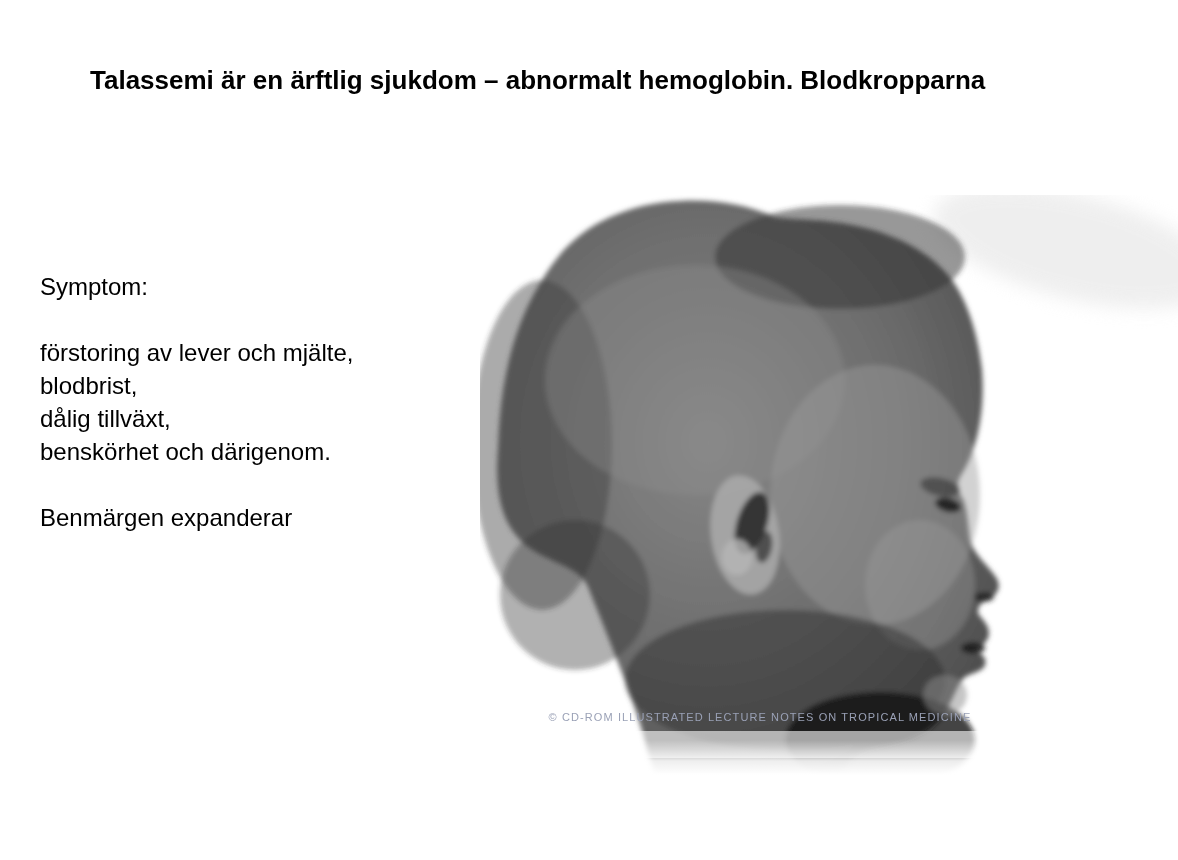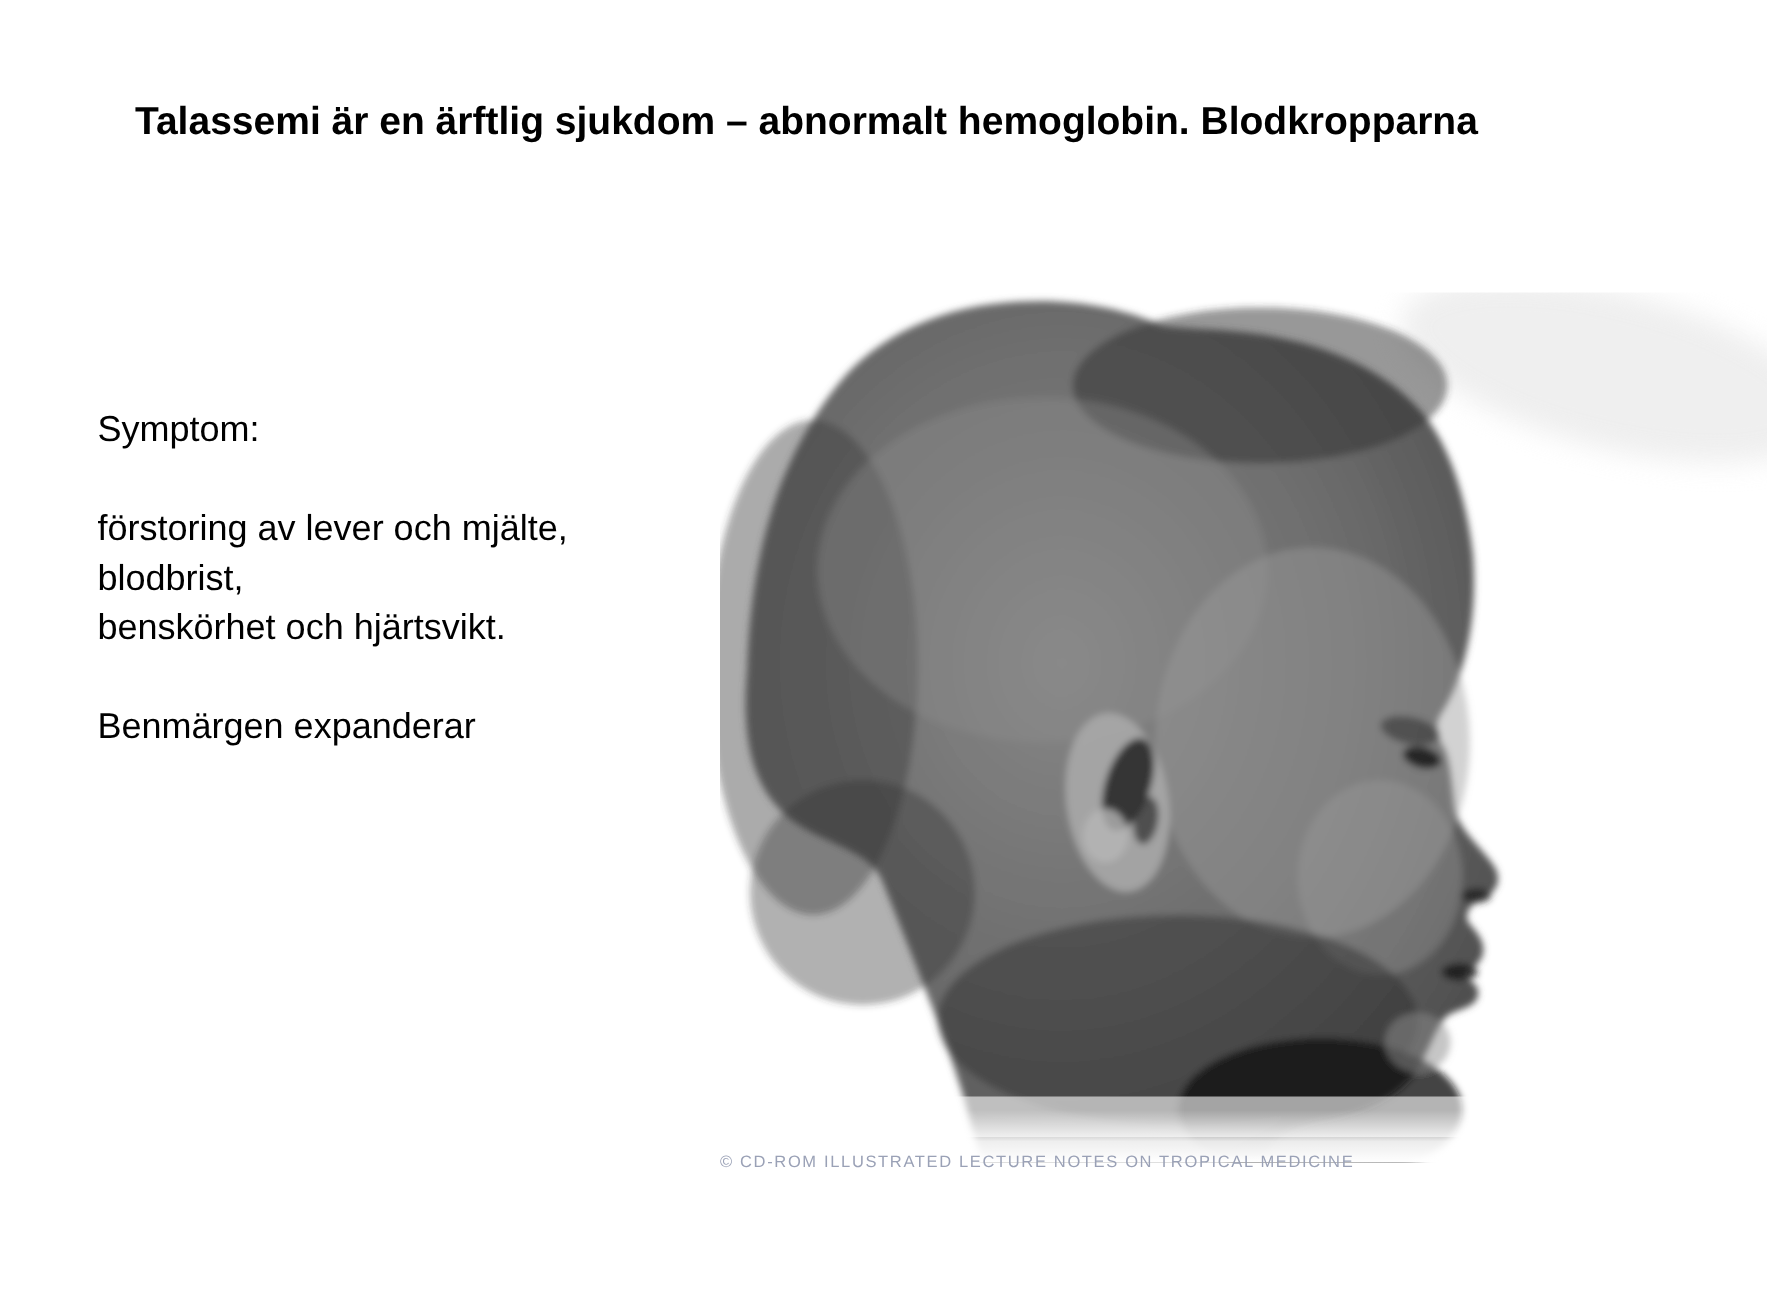--- a/index.html
+++ b/index.html
@@ -28,21 +28,20 @@
     font-weight: bold;
     line-height: 34px;
     white-space: nowrap;
     letter-spacing: 0px;
   }
   .symptoms {
     position: absolute;
     left: 40px;
     top: 270px;
     color: #000000;
-    margin-left: 25px;
   }
   .sym-line {
     font-size: 24px;
     line-height: 33px;
     min-height: 33px;
     white-space: nowrap;
   }
   .photo {
     position: absolute;
     left: 480px;
@@ -53,44 +52,45 @@
   .photo svg {
     position: absolute;
     left: 0;
     top: 0;
     width: 700px;
     height: 580px;
   }
   .caption {
     position: absolute;
     left: 0px;
-    top: 574px;
+    top: 516px;
     width: 560px;
-    text-align: left;
+    text-align: center;
     font-size: 11px;
     letter-spacing: 1.1px;
     color: #9aa1b6;
     white-space: nowrap;
   }
 </style>
 </head>
 <body>
 
 <div class="slide">
 
   <div class="title">
     <div class="title-line">Talassemi är en ärftlig sjukdom – abnormalt hemoglobin. Blodkropparna</div>
   </div>
 
   <div class="symptoms">
     <div class="sym-line">Symptom:</div>
     <div class="sym-line"></div>
     <div class="sym-line">förstoring av lever och mjälte,</div>
     <div class="sym-line">blodbrist,</div>
-    <div class="sym-line">benskörhet och hjärtsvikt.</div>
+    <div class="sym-line">dålig tillväxt,</div>
+    <div class="sym-line">benskörhet och därigenom.</div>
     <div class="sym-line"></div>
     <div class="sym-line">Benmärgen expanderar</div>
   </div>
 
   <div class="photo">
     <svg viewBox="0 0 700 580" role="img" aria-label="Black-and-white profile photograph of a young child with pronounced enlargement of the skull (thalassemia), facing right">
       <defs>
         <radialGradient id="headBase" cx="0.42" cy="0.42" r="0.75">
           <stop offset="0%" stop-color="#868686"></stop>
           <stop offset="55%" stop-color="#6b6b6b"></stop>

